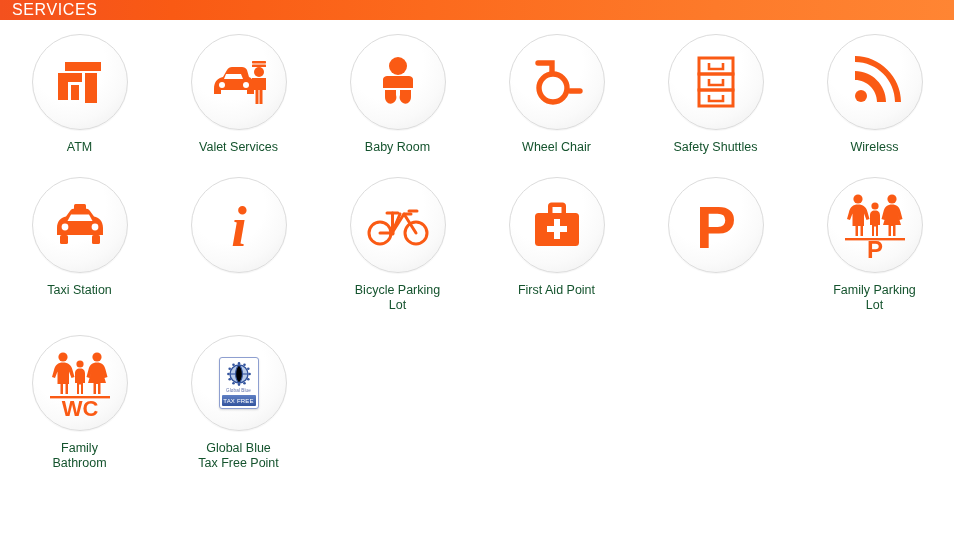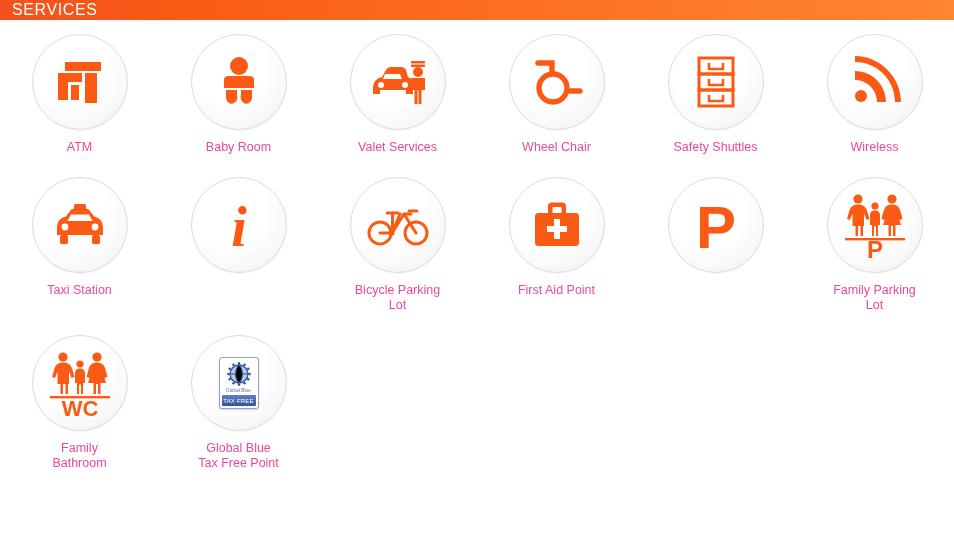--- a/index.html
+++ b/index.html
@@ -58,21 +58,21 @@
     align-items: center;
     justify-content: center;
     box-sizing: border-box;
     box-shadow: 0 1px 1px rgba(0,0,0,0.04);
   }
   .badge svg { display: block; }
 
   .label {
     margin-top: 10px;
     font-size: 12.5px;
-    color: #ec4899;
+    color: #14532d;
     text-align: center;
     line-height: 15px;
     max-width: 150px;
     white-space: pre-line;
   }
 
   
   .gb-card {
     width: 40px;
     height: 52px;
@@ -123,56 +123,56 @@
           <g fill="#fa5a14">
             <rect x="13" y="6" width="36" height="9"></rect>
             <polygon points="6,17 30,17 30,26 16,26 16,44 6,44"></polygon>
             <polygon points="19,29 27,29 27,44 19,44"></polygon>
             <polygon points="33,17 45,17 45,47 33,47"></polygon>
           </g>
         </svg>
       </span>
     </div>
     <div class="label">ATM</div>
-  </div>
-
-  <div class="cell">
-    <div class="badge">
-      <span>
-        <svg width="50" height="54" viewBox="0 0 50 54">
-          <g fill="#fa5a14">
-            <circle cx="25" cy="11" r="9"></circle>
-            <path d="M10 25 C10 22 12 21 15 21 L35 21 C38 21 40 22 40 25 L40 33 L10 33 Z"></path>
-            <path d="M23 35 L12 35 L12 42 C12 47 16 50 20 48 C23 46.5 24 43 23 40 Z"></path>
-            <path d="M27 35 L38 35 L38 42 C38 47 34 50 30 48 C27 46.5 26 43 27 40 Z"></path>
-          </g>
-        </svg>
-      </span>
-    </div>
-    <div class="label">Baby Room</div>
   </div>
 
   <div class="cell">
     <div class="badge">
       <span>
         <svg width="62" height="52" viewBox="0 0 62 52">
           <g fill="#fa5a14">
             <path d="M6 33 C6 25 10 22 15 21 L19 14 C20 12 22 11 24 11 L34 11 C36 11 38 12 39 14 L41 21 C44 22 46 25 46 31 L46 38 L39 38 L39 34 L13 34 L13 38 L6 38 Z"></path>
             <path d="M18 18 L33 18 L35 23 L16 23 Z" fill="#ffffff"></path>
             <circle cx="14" cy="29" r="3" fill="#ffffff"></circle>
             <circle cx="38" cy="29" r="3" fill="#ffffff"></circle>
             <rect x="44" y="5" width="14" height="2.4" rx="0.6"></rect>
             <rect x="44" y="8.6" width="14" height="2.4" rx="0.6"></rect>
             <circle cx="51" cy="16" r="5"></circle>
             <path d="M44 22 L58 22 L58 34 L54.5 34 L54.5 48 L51.5 48 L51.5 34 L50.5 34 L50.5 48 L47.5 48 L47.5 34 L44 34 Z"></path>
           </g>
         </svg>
       </span>
     </div>
     <div class="label">Valet Services</div>
+  </div>
+
+  <div class="cell">
+    <div class="badge">
+      <span>
+        <svg width="50" height="54" viewBox="0 0 50 54">
+          <g fill="#fa5a14">
+            <circle cx="25" cy="11" r="9"></circle>
+            <path d="M10 25 C10 22 12 21 15 21 L35 21 C38 21 40 22 40 25 L40 33 L10 33 Z"></path>
+            <path d="M23 35 L12 35 L12 42 C12 47 16 50 20 48 C23 46.5 24 43 23 40 Z"></path>
+            <path d="M27 35 L38 35 L38 42 C38 47 34 50 30 48 C27 46.5 26 43 27 40 Z"></path>
+          </g>
+        </svg>
+      </span>
+    </div>
+    <div class="label">Baby Room</div>
   </div>
 
   <div class="cell">
     <div class="badge">
       <span>
         <svg width="58" height="54" viewBox="0 0 58 54">
           <g stroke="#fa5a14" fill="none" stroke-width="5.4" stroke-linecap="round">
             <path d="M10 8 L24 8 L24 18"></path>
             <circle cx="25" cy="33" r="14"></circle>
             <path d="M42 36 L52 36"></path>

